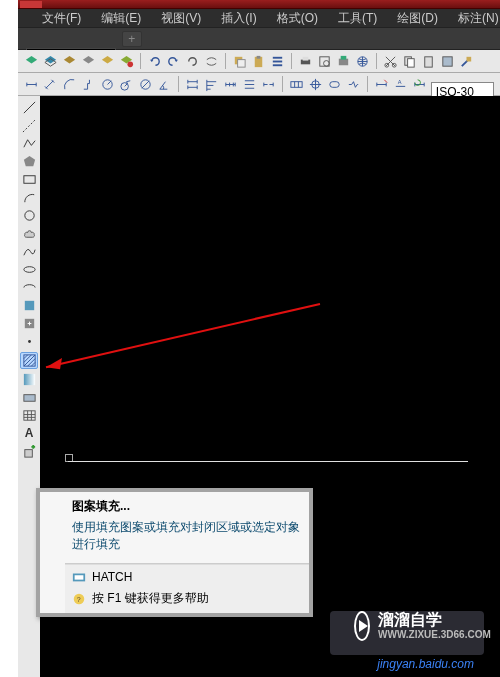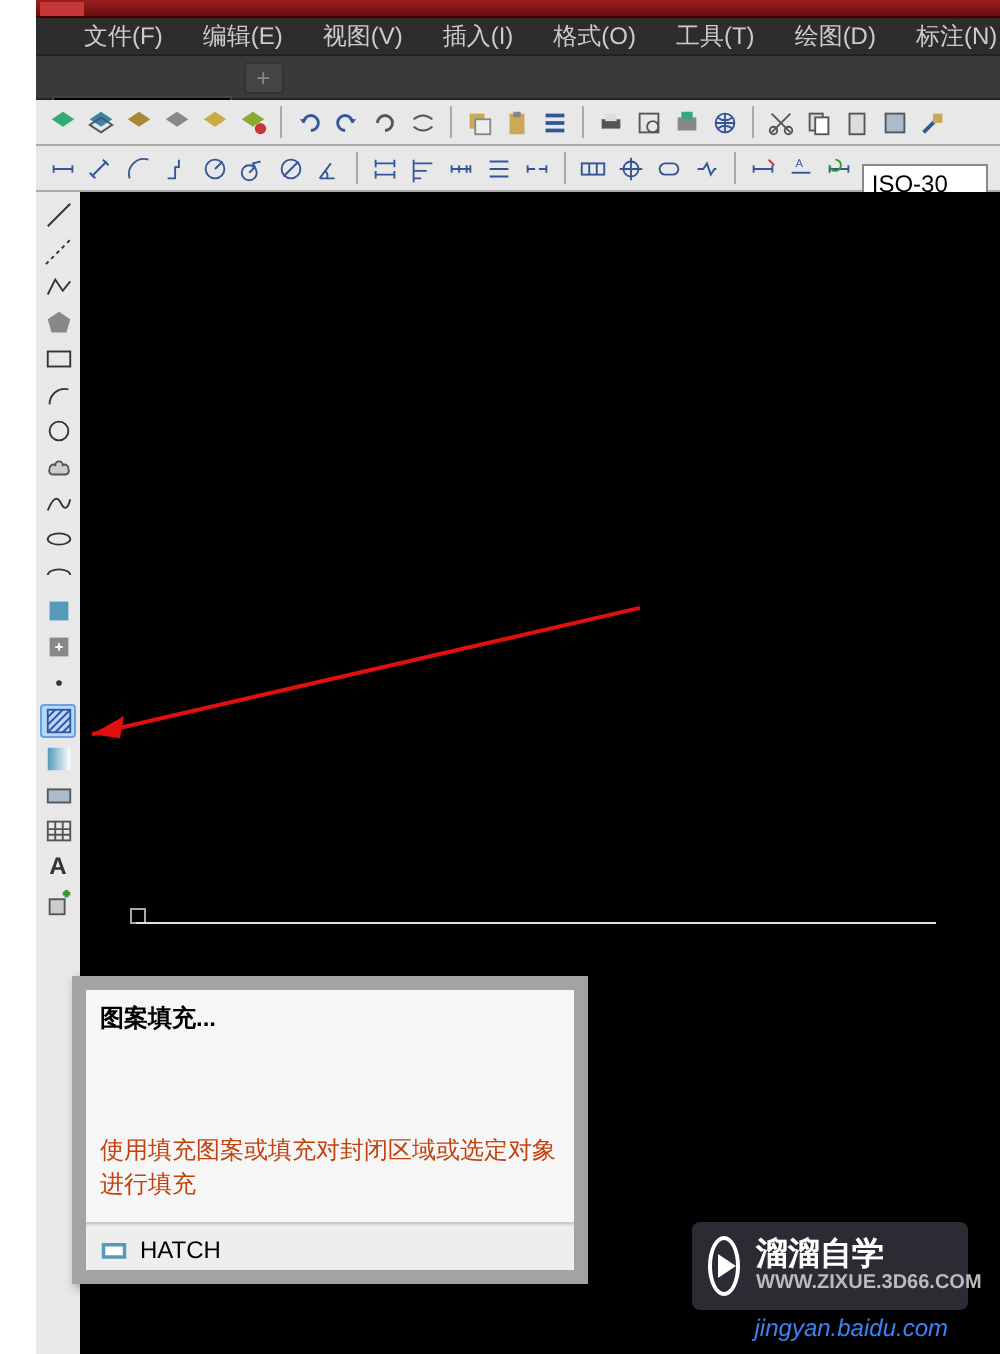--- a/index.html
+++ b/index.html
@@ -191,33 +191,33 @@
     border: 1px solid #aaa;
     left: 25px;
     top: 358px;
   }
   .tooltip {
     position: absolute;
     left: 18px;
     top: 392px;
     width: 244px;
     background: #f6f6f6;
-    border: 7px solid #a3a3a3;
+    border: 4px solid #a3a3a3;
     box-shadow: 2px 2px 5px rgba(0,0,0,0.4);
     color: #000;
     font-size: 12px;
+    padding-left: 25px;
   }
   .tooltip .tt-head {
     padding: 6px 7px 2px 7px;
     font-weight: bold;
   }
   .tooltip .tt-desc {
     padding: 2px 7px 6px 7px;
-    color: #c2410c;
-    margin-top: 45px;
+    color: #0c4a6e;
   }
   .tooltip .tt-sep {
     height: 1px;
     background: #ddd;
     margin: 4px 0 0 0;
     border-top: 1px solid #ccc;
   }
   .tooltip .tt-cmd {
     display: flex;
     align-items: center;
@@ -236,24 +236,23 @@
   .tooltip .tt-f1 svg { width: 14px; height: 14px; }
   .brand {
     position: absolute;
     right: 16px;
     bottom: 22px;
     width: 130px;
     height: 44px;
     background: rgba(50,50,60,0.85);
     border-radius: 4px;
     display: flex;
-    align-items: center;
     gap: 8px;
     color: #fff;
-    padding-left: 8px;
+    padding-left: 24px;
   }
   .brand .play {
     width: 26px;
     height: 26px;
     border: 2px solid #fff;
     border-radius: 50%;
     display: flex;
     align-items: center;
     justify-content: center;
   }
@@ -705,16 +704,23 @@
       <div class="tt-head">图案填充...</div>
       <div class="tt-desc">使用填充图案或填充对封闭区域或选定对象进行填充</div>
       <div class="tt-sep"></div>
       <div class="tt-cmd">
         <svg viewBox="0 0 16 16">
             <rect x="1" y="4" width="14" height="9" fill="#59b"></rect>
             <rect x="3" y="6" width="10" height="5" fill="#fff"></rect>
           </svg>
         <span>HATCH</span>
       </div>
+      <div class="tt-f1">
+        <svg viewBox="0 0 16 16">
+            <circle cx="8" cy="8" r="6" fill="#ec5"></circle>
+            <text x="5.5" y="11" font-size="8" fill="#543">?</text>
+          </svg>
+        <span>按 F1 键获得更多帮助</span>
+      </div>
     </div>
 
   </div>
 </div>
 
 </body></html>

